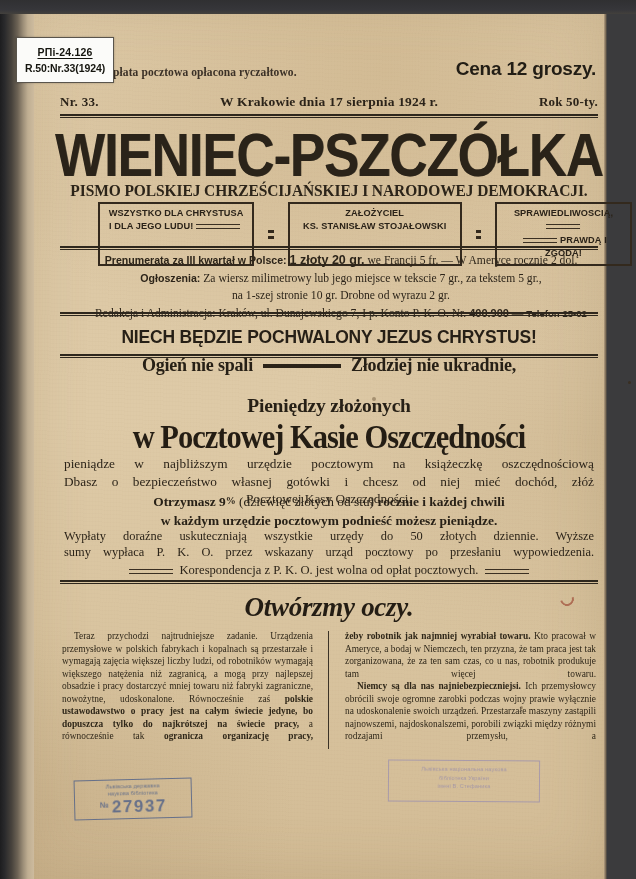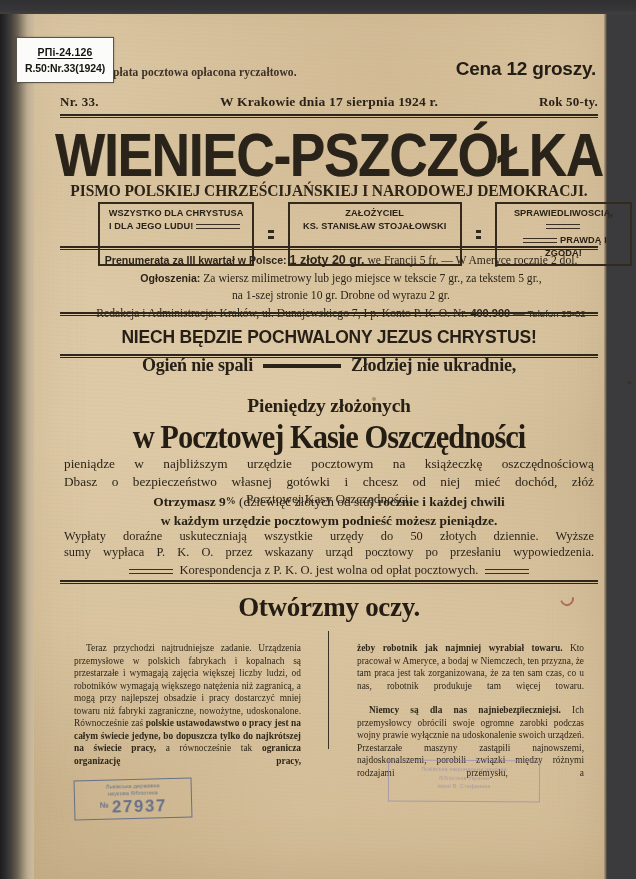--- a/index.html
+++ b/index.html
@@ -239,21 +239,21 @@
     font-weight: 700;
     font-size: 12.5px;
   }
   .sub-lbl {
     font-family: "Liberation Sans", sans-serif;
     font-weight: 700;
     font-size: 10.6px;
   }
   .sub-phone {
     font-family: "Liberation Sans", sans-serif;
-    font-weight: 400;
+    font-weight: 700;
     font-size: 9.6px;
   }
   .konto { font-family:"Liberation Sans", sans-serif; font-weight:700; font-size:11px; }
 
   
   .greeting {
     position: absolute;
     left: 0; top: 326px;
     width: 546px;
     text-align: center;
@@ -352,39 +352,40 @@
   .article-title {
     position: absolute;
     left: 0; top: 592px;
     width: 546px;
     text-align: center;
     font-size: 27px;
     font-weight: 700;
     color: #241d14;
     letter-spacing: -.3px;
     font-family: "Liberation Serif", serif;
+    font-style: italic;
   }
 
   .columns {
     position: absolute;
     left: 6px; top: 630px;
     width: 534px;
     display: flex;
     gap: 0;
   }
   .col {
     width: 251px;
     font-size: 9.4px;
     line-height: 1.335;
     color: #2f2719;
     text-align: justify;
     text-align-last: justify;
     hyphens: manual;
   }
-  .col p { margin: 12px; text-indent: 12px; }
+  .col p { margin: 0; text-indent: 12px; }
   .col p.cont { text-indent: 0; }
   .col b { font-weight: 700; }
   .col-divider {
     width: 32px;
     position: relative;
   }
   .col-divider::before {
     content: "";
     position: absolute;
     left: 15px; top: 1px;

